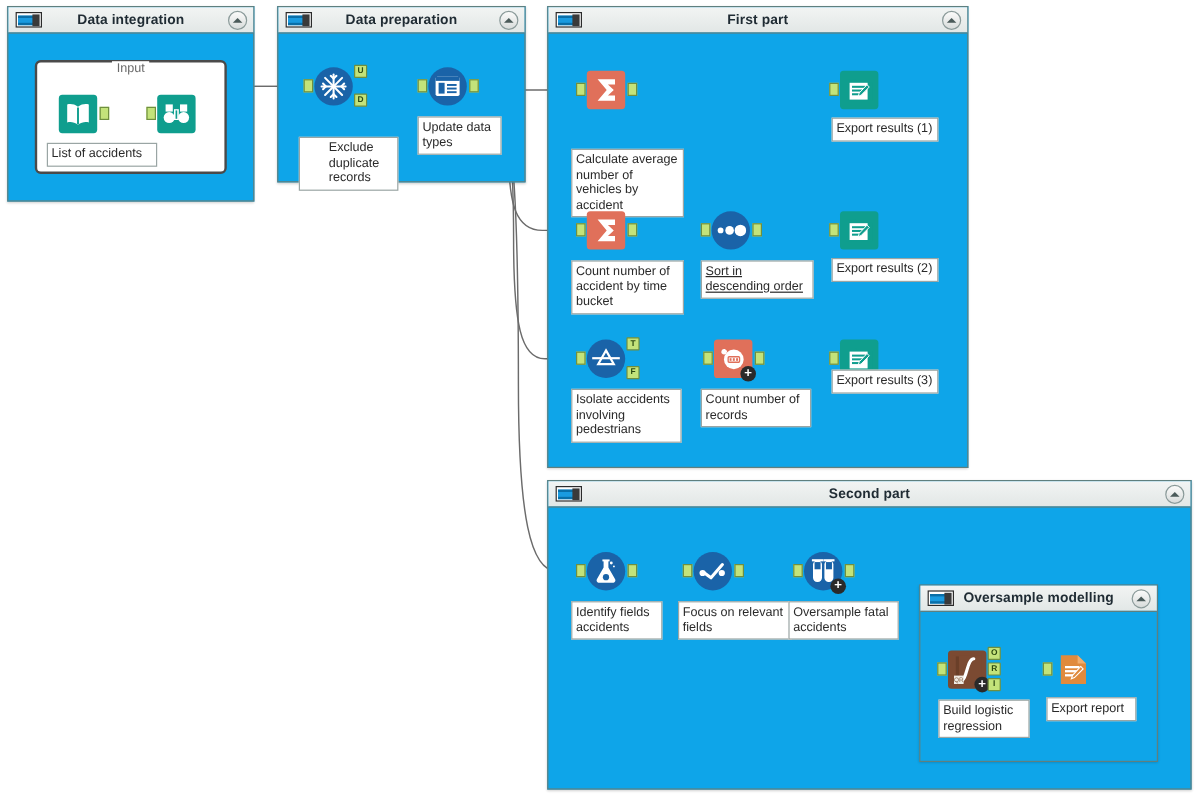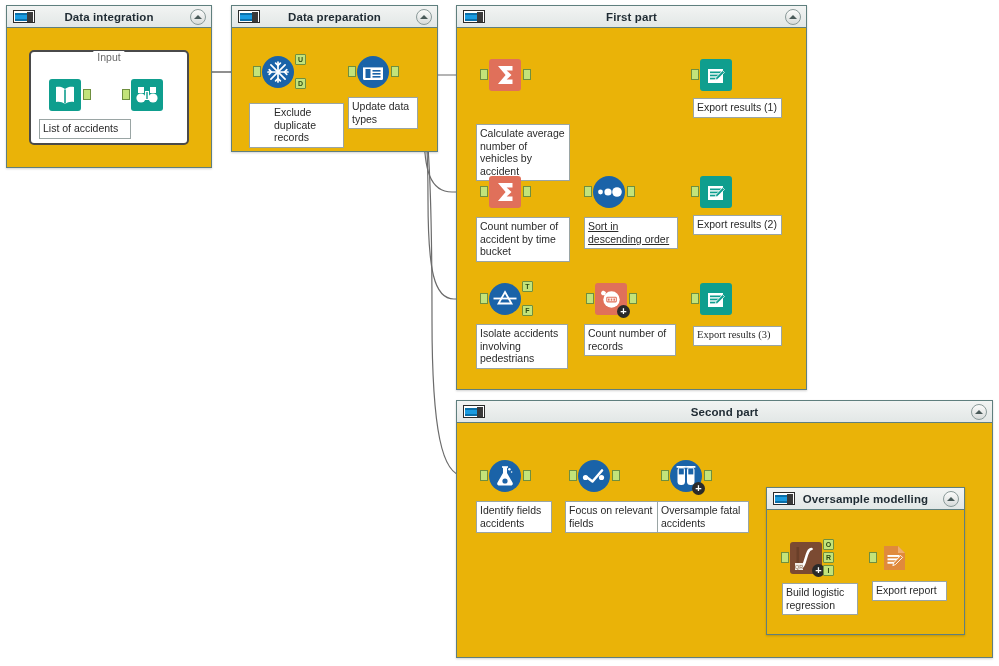--- a/index.html
+++ b/index.html
@@ -13,21 +13,21 @@
   #canvas {
     position: relative;
     width: 999px; height: 666px;
     background: #ffffff;
   }
 
   
   .container {
     position: absolute;
     border: 1px solid #5f7f7e;
-    background: #eab308;
+    background: #0ea5e9;
     box-shadow: 0 1px 2px rgba(0,0,0,0.18);
   }
   .container-title {
     position: relative;
     height: 22px;
     background: linear-gradient(#f2f4f3, #e2e7e6);
     border-bottom: 1px solid #5f7f7e;
     display: flex;
     align-items: center;
     justify-content: center;
@@ -311,21 +311,21 @@
             <path d="M6.5 13 L4.2 10.6"></path>
               <path d="M6.5 13 L4.2 15.4"></path>
             <path d="M19.5 13 L21.8 10.6"></path>
               <path d="M19.5 13 L21.8 15.4"></path>
           </g>
         </svg>
       </div>
     </div>
     <span class="port-lbl" style="left:33px; top:-2px;">U</span>
     <span class="port-lbl" style="left:33px; top:22px;">D</span>
-    <div class="node-label" style="left:-13px; top:47px; width:95px;padding-left:24px;">Exclude duplicate
+    <div class="node-label" style="left:-13px; top:58px; width:83px;padding-left:24px;">Exclude duplicate
 records</div>
   </div>
 
   <div class="node" style="left:357px; top:56px;">
     <span class="port" style="left:-9px; top:10px;"></span>
     <div class="node-icon">
       <div class="circ" style="background:#1a63a8;">
         <svg width="24" height="22" viewBox="0 0 24 22">
           <rect x="2" y="3" width="20" height="16" rx="1.5" fill="#ffffff"></rect>
           <rect x="2" y="3" width="20" height="3.4" fill="#1a63a8"></rect>
@@ -488,21 +488,21 @@
           <rect x="5" y="7" width="15" height="14" fill="#ffffff"></rect>
           <g fill="#0f9e8e">
             <rect x="7" y="9.5" width="11" height="1.7"></rect>
             <rect x="7" y="12.6" width="11" height="1.7"></rect>
             <rect x="7" y="15.7" width="7" height="1.7"></rect>
           </g>
           <path d="M19.5 8.6 L21.4 10.5 L14.6 17.3 L12.2 18.2 L13 15.5 Z" fill="#0f9e8e" stroke="#ffffff" stroke-width="0.8"></path>
         </svg>
       </div>
     </div>
-    <div class="node-label" style="left:-7px; top:43px; width:89px;font-family:Liberation Serif, serif;">Export results (3)</div>
+    <div class="node-label" style="left:-7px; top:25px; width:89px;">Export results (3)</div>
   </div>
 
   <div class="container" style="left:456px; top:400px; width:537px; height:258px;">
     <div class="container-title">
       <span class="meta-icon">
           <span class="bar"></span>
           <span class="plug"></span>
         </span>
       <span class="title-text">Second part</span>
       <span class="collapse-btn">

